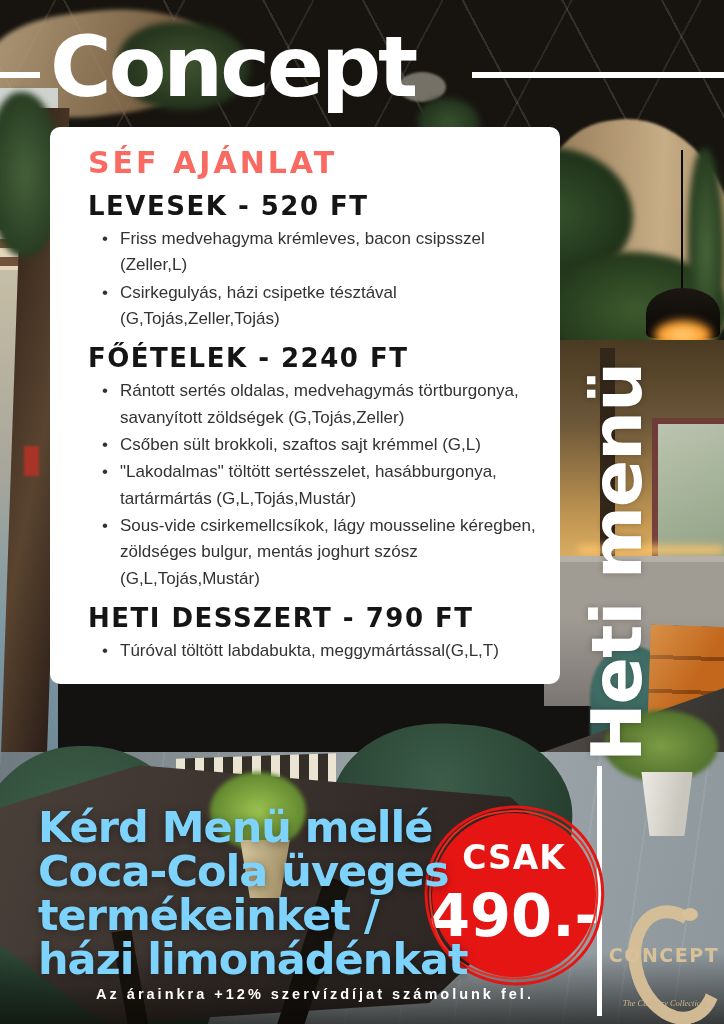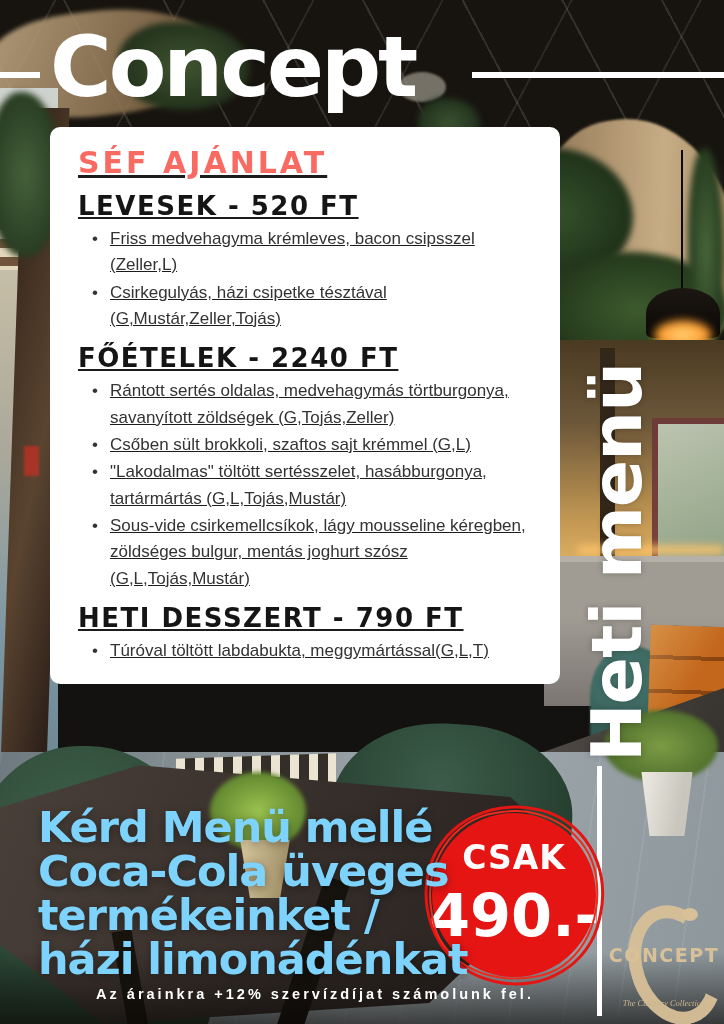--- a/index.html
+++ b/index.html
@@ -82,21 +82,21 @@
   .bg-bottom-shade{left:0;top:952px;width:724px;height:72px;
     background:linear-gradient(to top,rgba(8,6,4,.65),rgba(8,6,4,0));}
 
   
   .brand-top{left:50px;top:18px;color:#fff;font-size:84px;font-weight:800;letter-spacing:-3px;z-index:20;}
   .rule{background:#fff;height:6px;z-index:20;}
   .rule-left{left:0;top:72px;width:40px;}
   .rule-right{left:472px;top:72px;width:252px;}
 
   .menu-card{left:50px;top:127px;width:510px;height:557px;background:#fff;border-radius:10px;
-    z-index:10;box-sizing:border-box;padding:16px 20px 10px 28px;color:#1c1c1c;text-decoration:underline;}
+    z-index:10;box-sizing:border-box;padding:16px 20px 10px 38px;color:#1c1c1c;}
   .eyebrow{color:#f96b62;font-size:30px;font-weight:800;letter-spacing:3px;margin:2px 0 10px;}
   .section-title{font-size:26px;font-weight:800;letter-spacing:1.5px;margin:11px 0 5px;color:#151515;}
   .menu-list{margin:0;padding:0 0 0 32px;list-style:none;}
   .menu-list li{position:relative;font-family:"Liberation Sans",sans-serif;font-size:17px;
     line-height:1.55;color:#333;margin:1px 0;max-width:445px;}
   .menu-list li::before{content:"•";position:absolute;left:-18px;top:0;color:#333;}
 
   .side-banner{left:576px;top:762px;transform-origin:0 0;transform:rotate(-90deg);
     color:#fff;font-size:70px;font-weight:800;letter-spacing:-1px;white-space:nowrap;z-index:15;
     text-shadow:0 0 6px rgba(0,0,0,.25);}
@@ -174,21 +174,21 @@
   <div class="abs rule rule-left"></div>
   <div class="abs brand-top">Concept</div>
   <div class="abs rule rule-right"></div>
 
   <div class="abs menu-card">
     <div class="eyebrow">SÉF AJÁNLAT</div>
 
     <div class="section-title">LEVESEK - 520 FT</div>
     <ul class="menu-list">
       <li>Friss medvehagyma krémleves, bacon csipsszel (Zeller,L)</li>
-      <li>Csirkegulyás, házi csipetke tésztával (G,Mustár,Zeller,Tojás)</li>
+      <li>Csirkegulyás, házi csipetke tésztával (G,Tojás,Zeller,Tojás)</li>
     </ul>
 
     <div class="section-title">FŐÉTELEK - 2240 FT</div>
     <ul class="menu-list">
       <li>Rántott sertés oldalas, medvehagymás törtburgonya, savanyított zöldségek (G,Tojás,Zeller)</li>
       <li>Csőben sült brokkoli, szaftos sajt krémmel (G,L)</li>
       <li>"Lakodalmas" töltött sertésszelet, hasábburgonya, tartármártás (G,L,Tojás,Mustár)</li>
       <li>Sous-vide csirkemellcsíkok, lágy mousseline kéregben, zöldséges bulgur, mentás joghurt szósz (G,L,Tojás,Mustár)</li>
     </ul>
 

